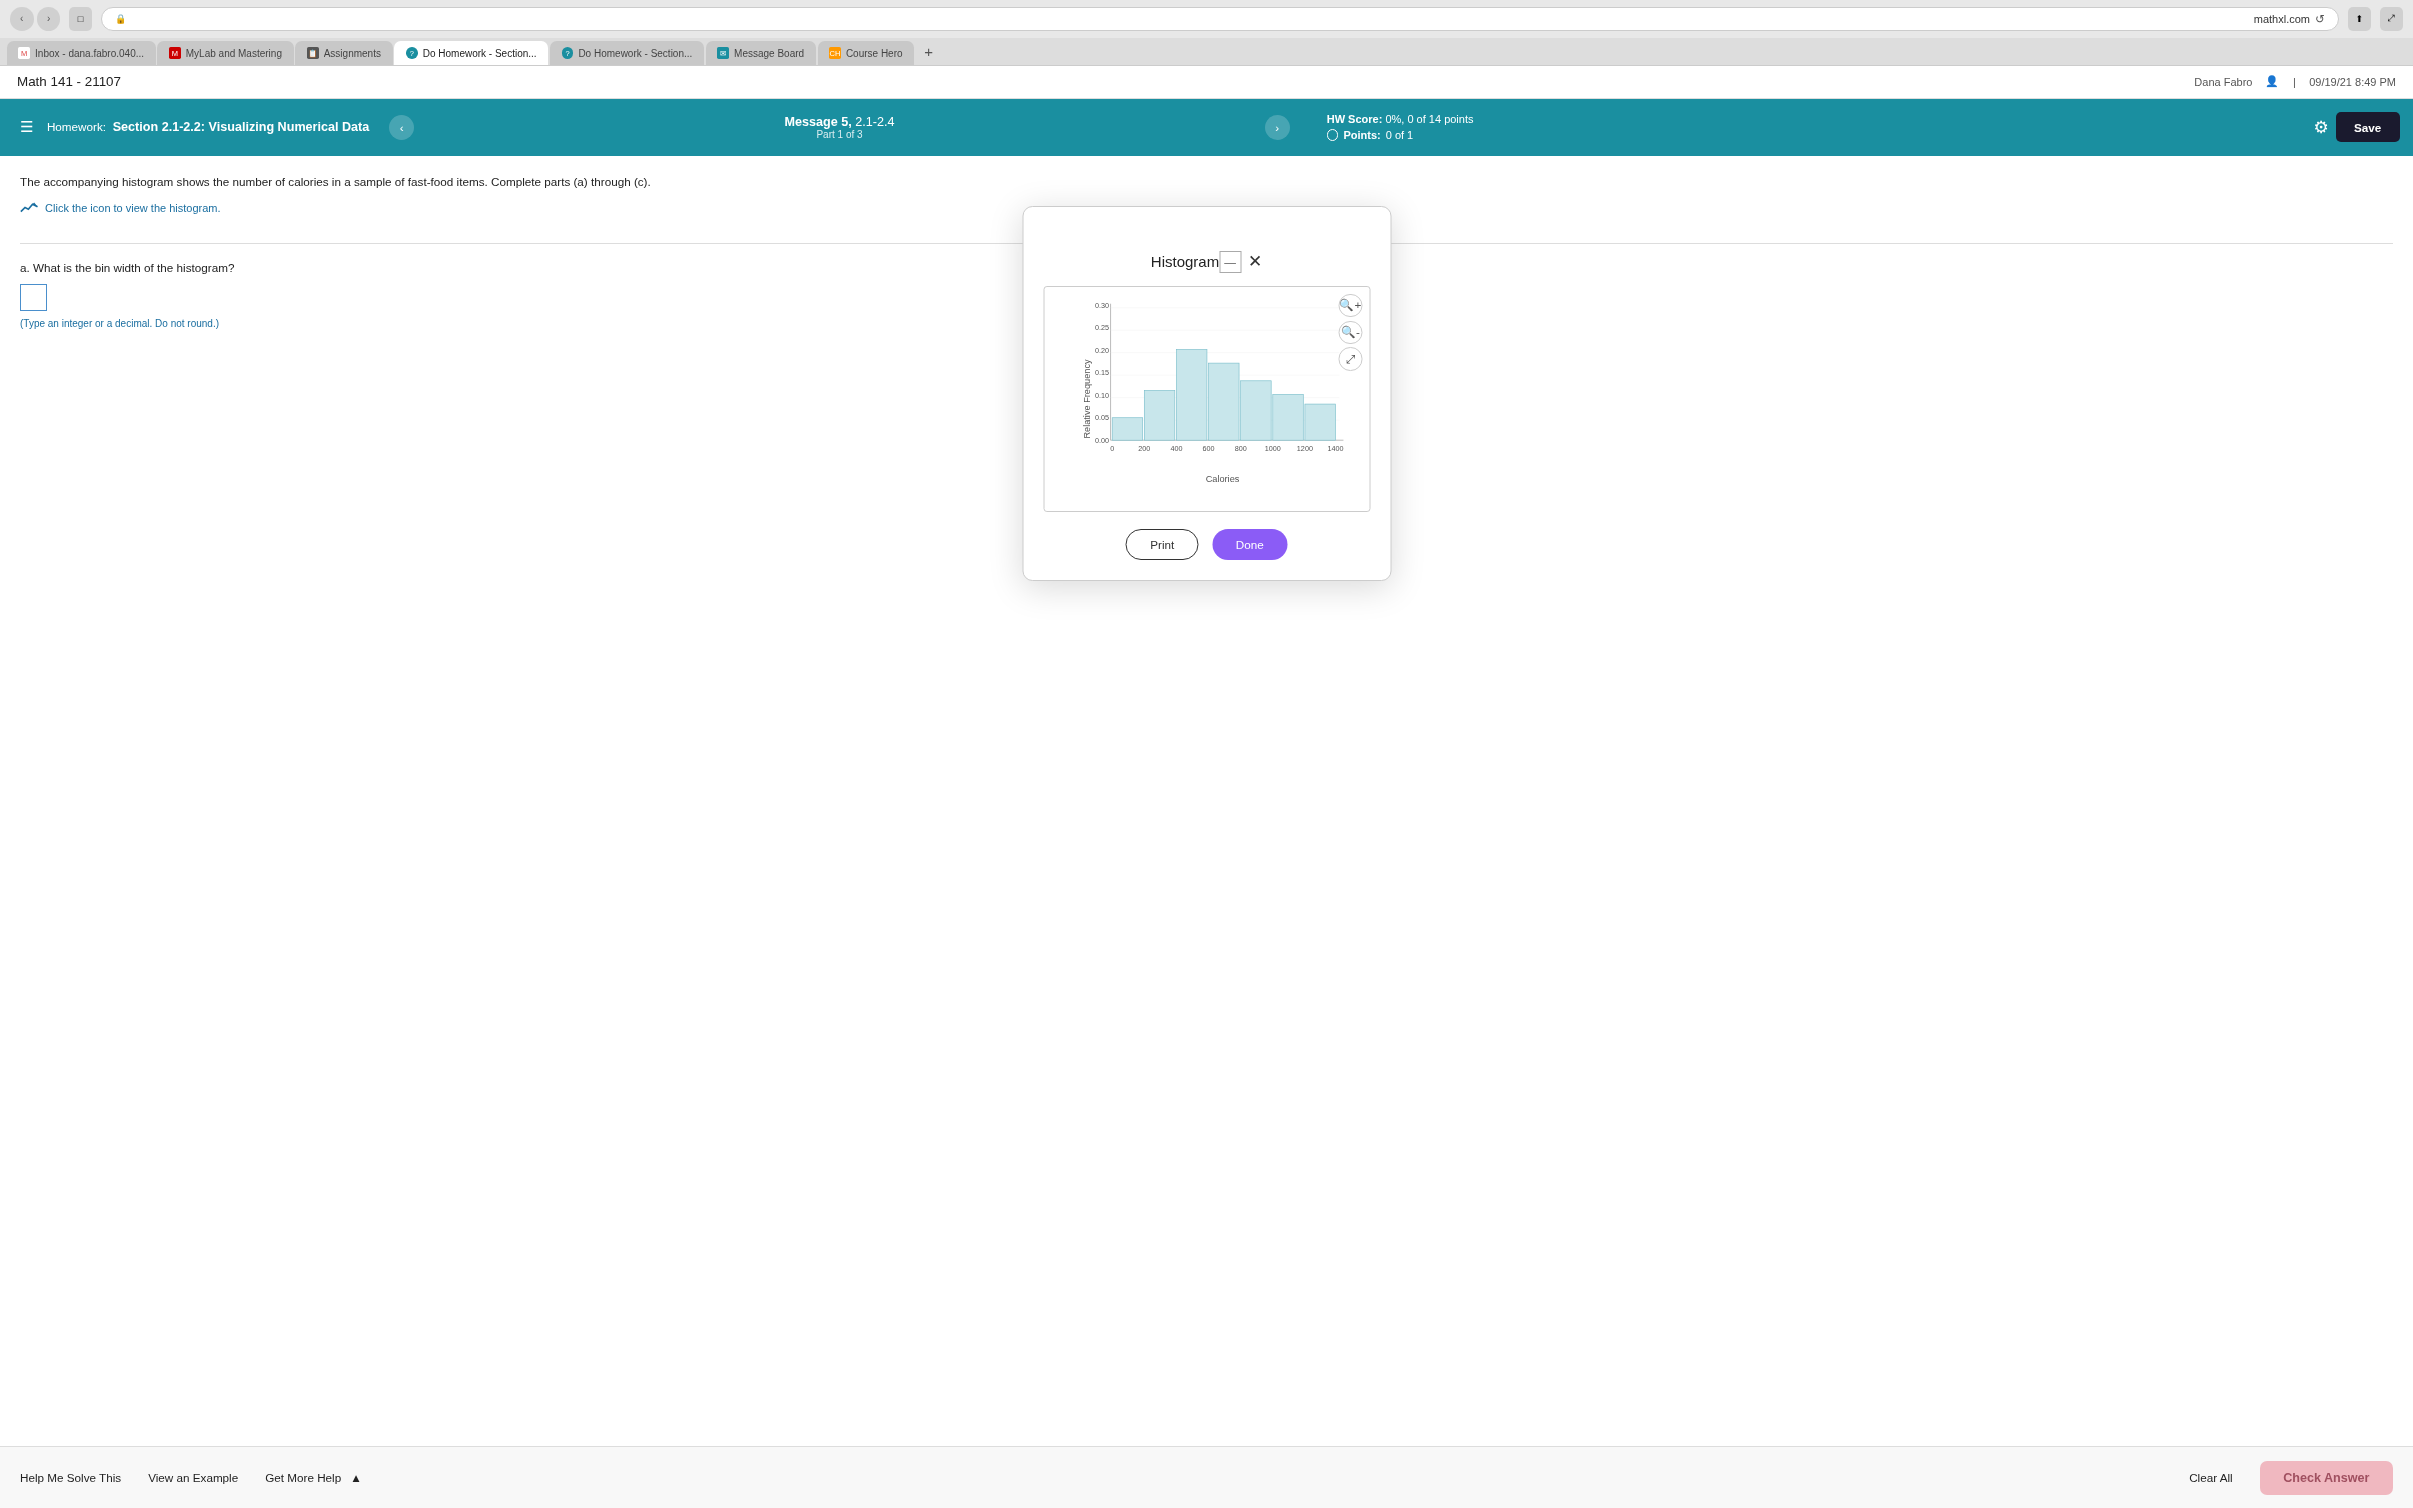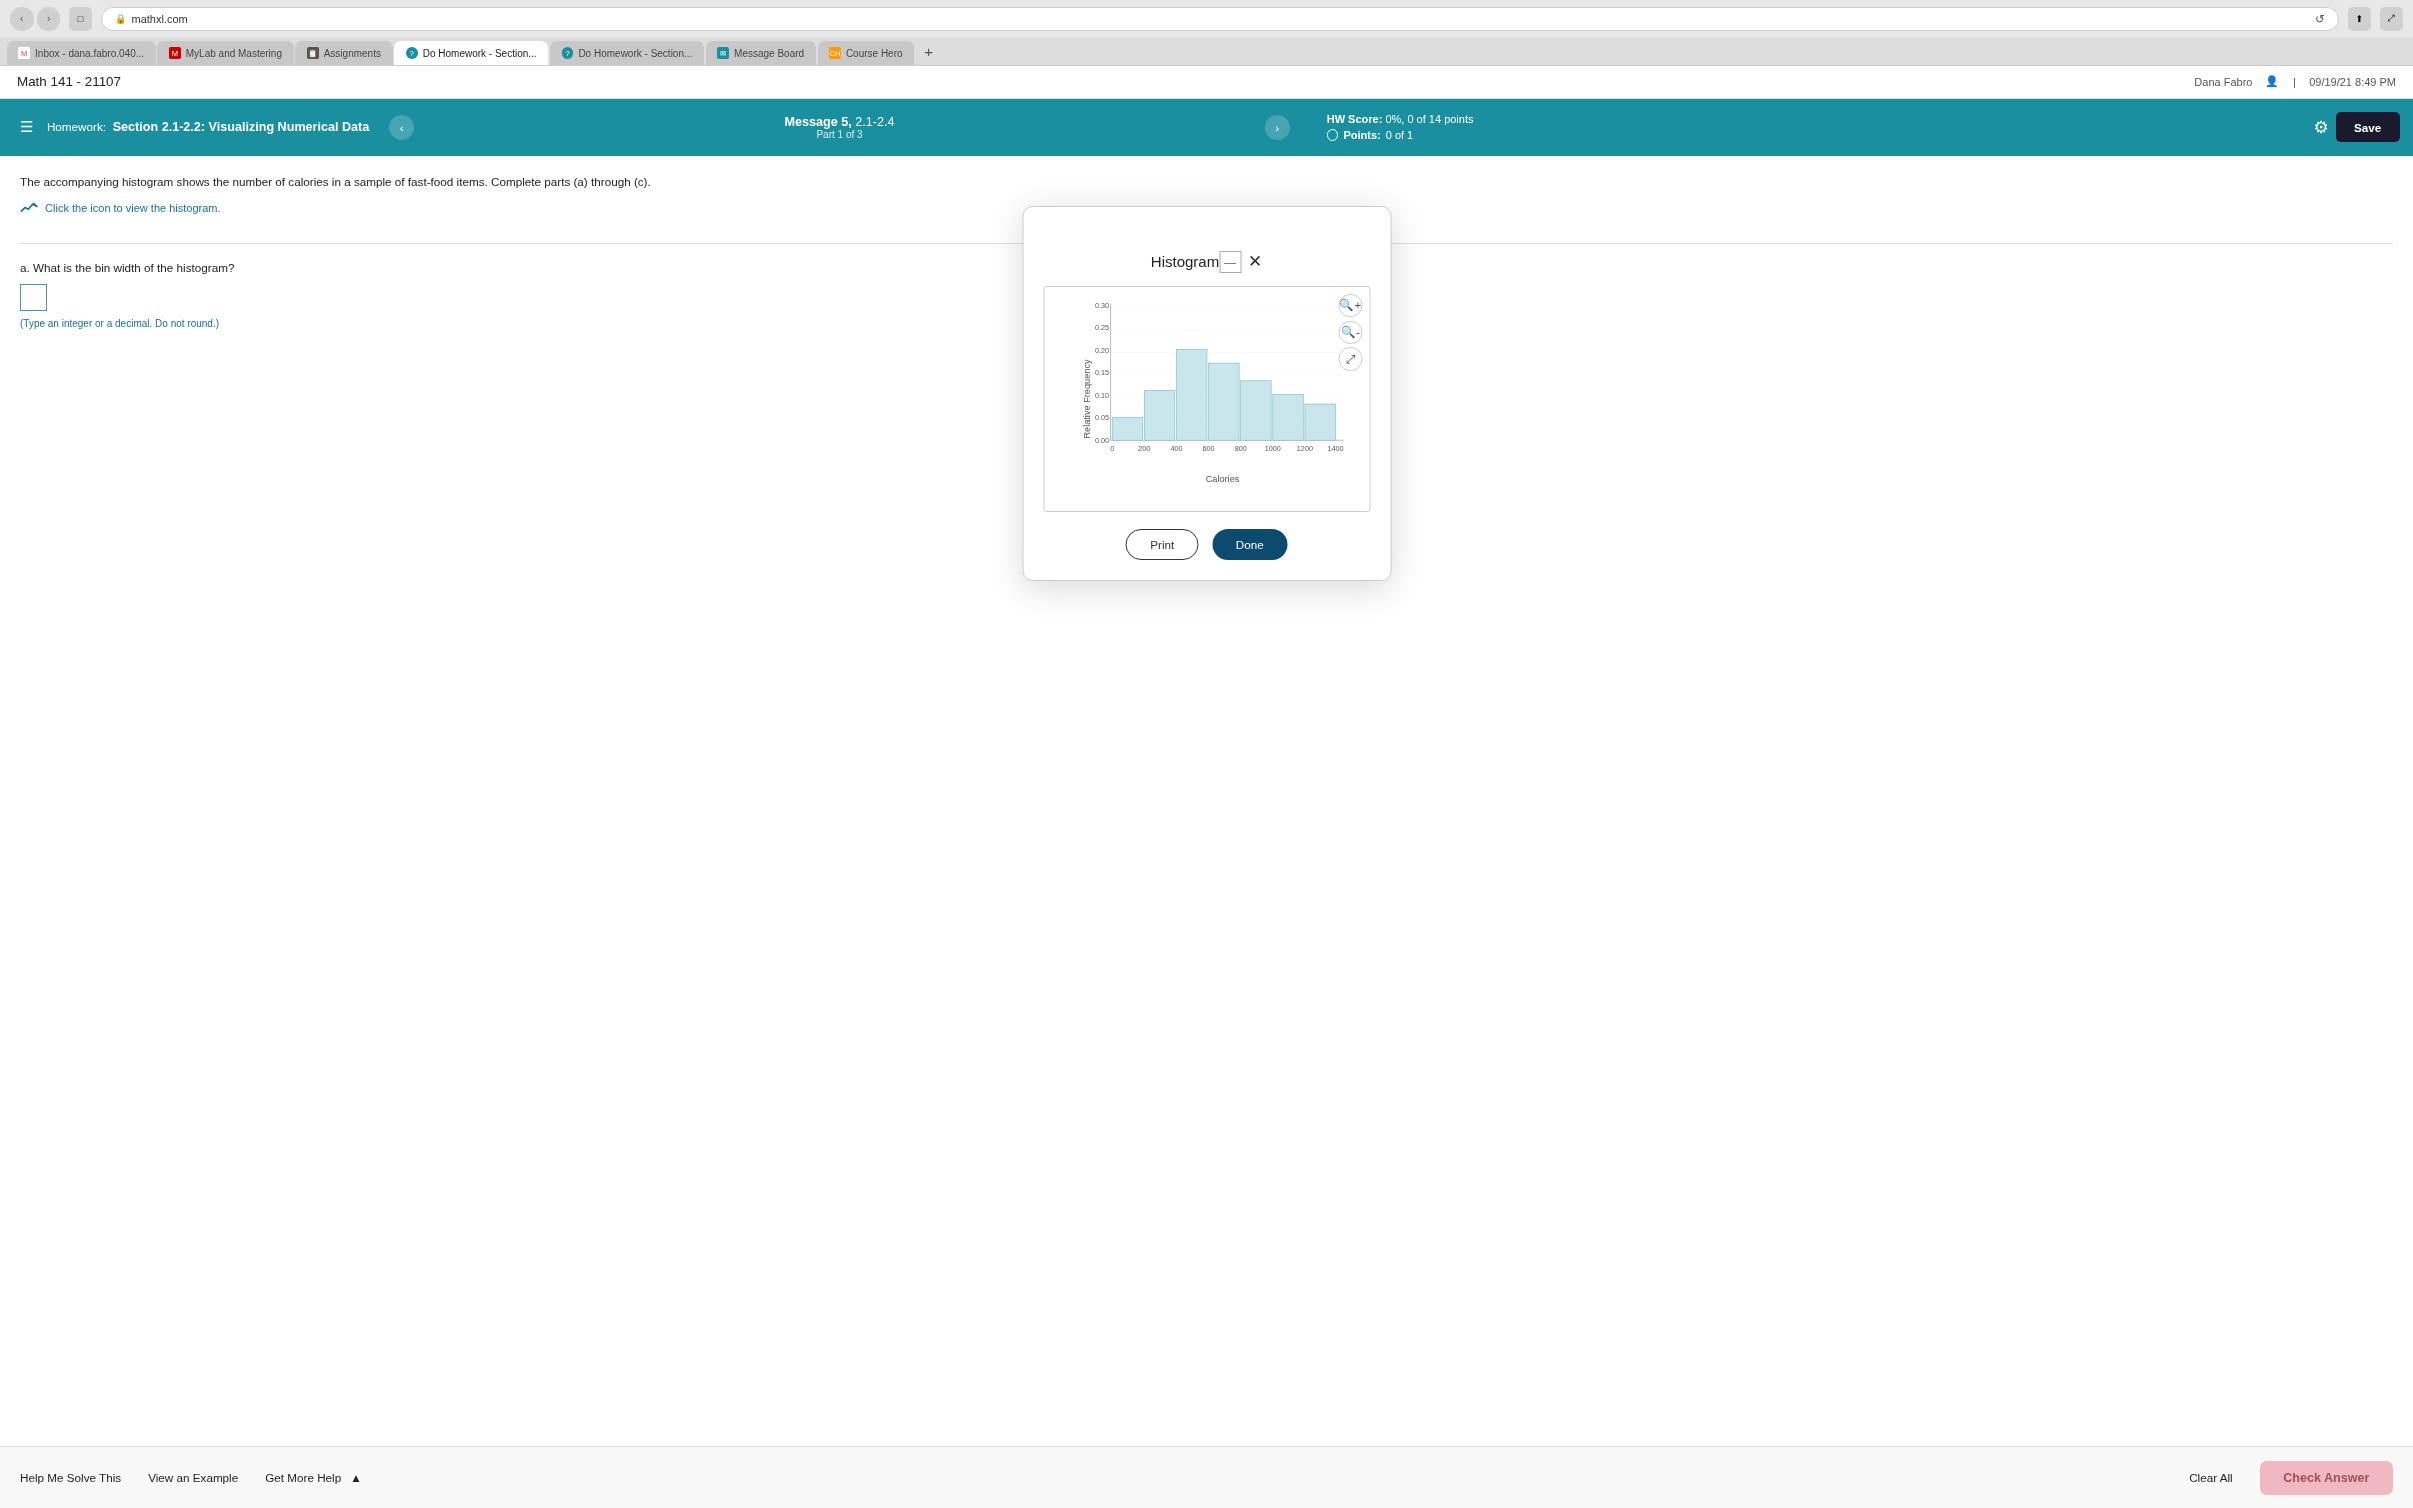--- a/index.html
+++ b/index.html
@@ -7,21 +7,21 @@
 
     
     .browser-chrome { background: #f0f0f0; border-bottom: 0.8px solid #ccc; }
     .browser-toolbar { display: flex; align-items: center; padding: 6.7px 10px; gap: 8.4px; background: #e8e8e8; }
     .nav-buttons { display: flex; gap: 3.4px; }
     .nav-btn { width: 23.5px; height: 23.5px; border-radius: 50%; border: none; background: #d0d0d0; cursor: pointer; display: flex; align-items: center; justify-content: center; font-size: 10px; color: #555; }
     .nav-btn:disabled { opacity: 0.4; }
     .window-btn { width: 23.5px; height: 23.5px; border-radius: 5px; border: none; background: #d0d0d0; cursor: pointer; display: flex; align-items: center; justify-content: center; font-size: 9.2px; }
     .address-bar { flex: 1; background: #fff; border: 0.8px solid #ccc; border-radius: 17px; padding: 4.2px 13.4px; display: flex; align-items: center; gap: 5px; font-size: 11px; color: #333; }
     .address-bar .lock-icon { font-size: 9.2px; color: #555; }
-    .address-bar .url-text { flex: 1; text-align: left; }
+    .address-bar .url-text { flex: 1; text-align: right; }
     .reload-btn { font-size: 11.7px; color: #555; background: none; border: none; cursor: pointer; }
 
     
     .browser-tabs { display: flex; background: #ddd; padding: 0 6.7px; gap: 1.7px; align-items: flex-end; overflow: hidden; }
     .tab { padding: 5.9px 11.7px; background: #c8c8c8; border-radius: 6.7px 6.7px 0 0; font-size: 10px; color: #444; display: flex; align-items: center; gap: 5px; cursor: pointer; white-space: nowrap; max-width: 168px; overflow: hidden; }
     .tab.active { background: #fff; color: #222; }
     .tab-favicon { width: 11.7px; height: 11.7px; border-radius: 1.7px; flex-shrink: 0; }
     .tab-label { overflow: hidden; text-overflow: ellipsis; }
     .new-tab-btn { padding: 5px 8.4px; background: none; border: none; font-size: 15px; color: #555; cursor: pointer; }
 
@@ -70,21 +70,21 @@
     .chart-container { position: relative; border: 0.8px solid #ccc; border-radius: 3.4px; padding: 13.4px 10px 27px 42px; background: #fff; margin-bottom: 17px; }
     .chart-zoom-controls { position: absolute; right: 6.7px; top: 6.7px; display: flex; flex-direction: column; gap: 3.4px; }
     .zoom-btn { width: 23.5px; height: 23.5px; border: 0.8px solid #ccc; border-radius: 50%; background: #fff; cursor: pointer; display: flex; align-items: center; justify-content: center; font-size: 11.7px; color: #555; }
     .chart-y-label { position: absolute; left: 3.4px; top: 50%; transform: translateY(-50%) rotate(-90deg); font-size: 9.2px; color: #555; white-space: nowrap; }
     .chart-x-label { text-align: center; font-size: 9.2px; color: #555; margin-top: 3.4px; }
 
     .histogram-svg { width: 100%; height: 168px; }
 
     .modal-footer { display: flex; justify-content: center; gap: 13.4px; }
     .print-btn { background: #fff; border: 1.7px solid #333; color: #333; padding: 8.4px 23.5px; border-radius: 20px; font-size: 11.7px; cursor: pointer; font-weight: 500; }
-    .done-btn { background: #0c4a6e; color: #fff; border: none; padding: 8.4px 23.5px; border-radius: 20px; font-size: 11.7px; cursor: pointer; font-weight: 500; }
+    .done-btn { background: #8b5cf6; color: #fff; border: none; padding: 8.4px 23.5px; border-radius: 20px; font-size: 11.7px; cursor: pointer; font-weight: 500; }
 
     
     .bottom-bar { position: fixed; bottom: 0; left: 0; right: 0; background: #f8f8f8; border-top: 0.8px solid #ddd; padding: 13.4px 20px; display: flex; align-items: center; gap: 27px; }
     .bottom-link { color: #222; font-size: 11.7px; font-weight: 500; cursor: pointer; text-decoration: none; }
     .get-help-link { display: flex; align-items: center; gap: 9px; color: #222; font-size: 11.7px; font-weight: 500; cursor: pointer; }
     .spacer { flex: 1; }
     .clear-all-btn { color: #222; font-size: 11.7px; cursor: pointer; background: none; border: none; }
     .check-answer-btn { background: #f0b8c0; color: #a05060; border: none; padding: 10px 23.5px; border-radius: 7px; font-size: 12.6px; font-weight: 600; cursor: pointer; }
   </style>
 </head>

